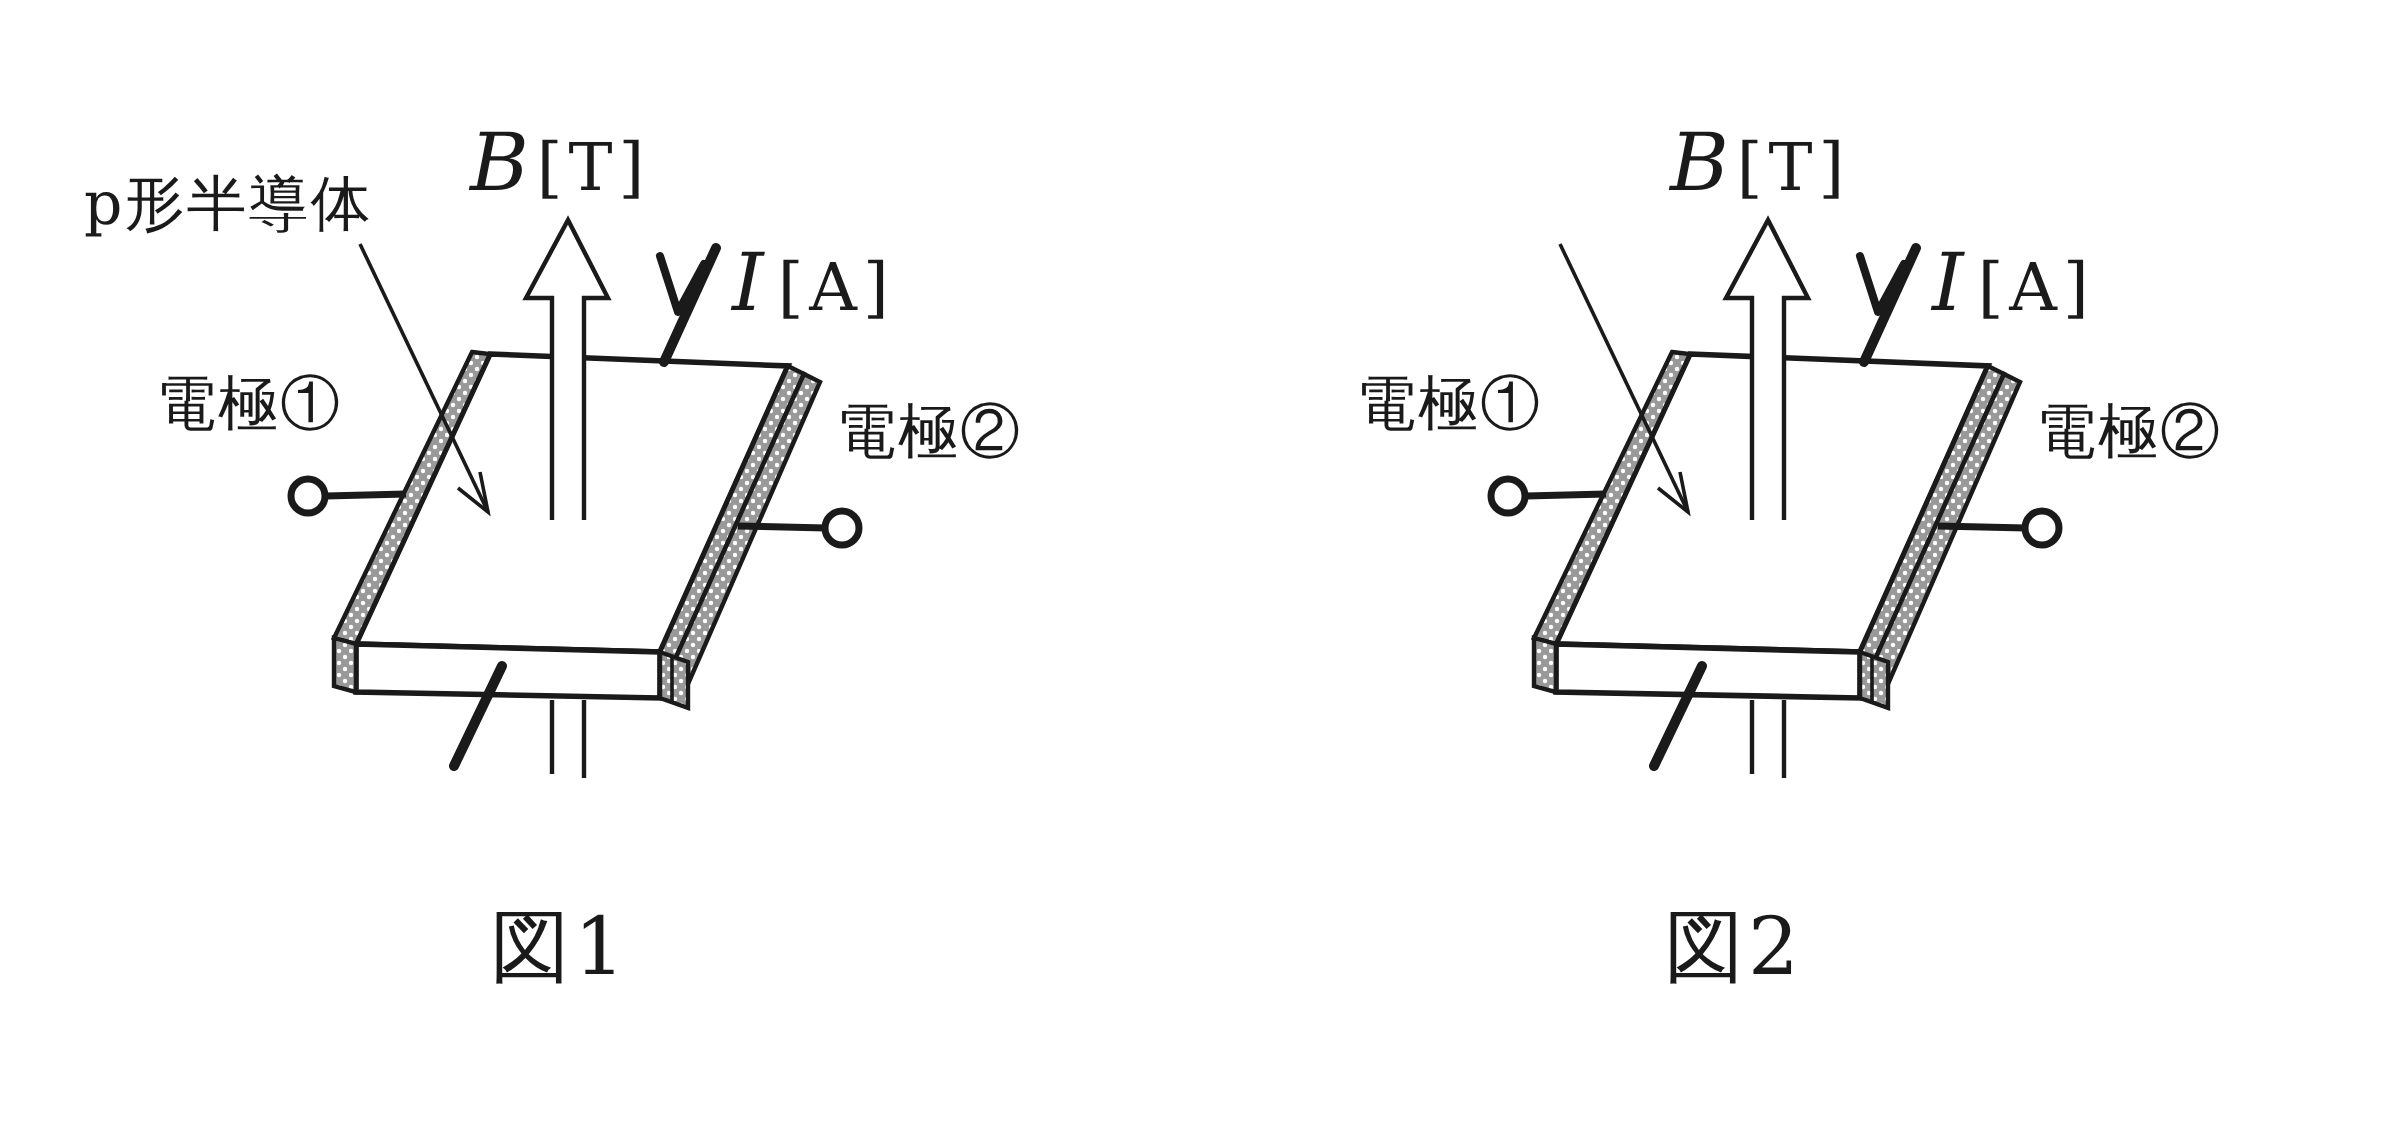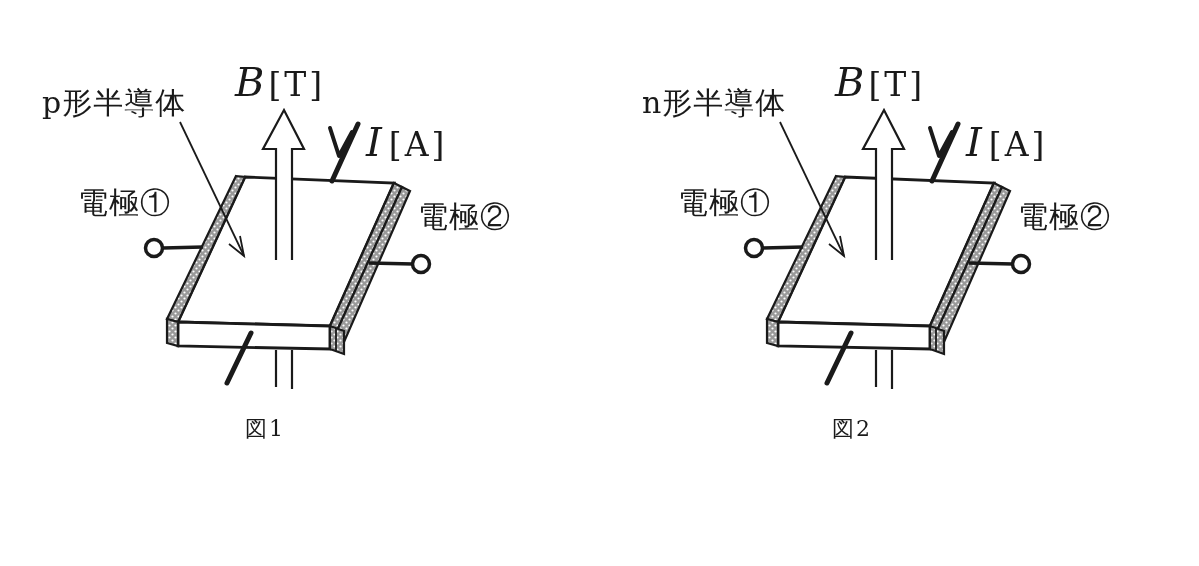--- a/index.html
+++ b/index.html
@@ -11,21 +11,21 @@
     font-family:"DejaVu Serif","Liberation Serif",serif;
     color:#1a1a1a;
   }
   .stage svg{position:absolute;left:0;top:0;}
   .lbl{position:absolute;white-space:nowrap;line-height:1;color:#1a1a1a;}
   .kanji{font-size:30px;letter-spacing:1px;text-align:right;}
   .eq{display:flex;align-items:baseline;}
   .var{font-style:italic;font-size:40px;font-family:"DejaVu Serif","Liberation Serif",serif;}
   .unit{font-size:33px;margin-left:4px;letter-spacing:3px;}
   .unit-i{margin-left:7px;}
-  .caption{font-size:22px;letter-spacing:2px;}
+  .caption{font-size:40px;letter-spacing:2px;margin-top:36px;}
   
   .f1-type{left:42px;top:88px;}
   .f1-b{left:235px;top:62px;}
   .f1-i{left:366px;top:122px;}
   .f1-e1{left:78px;top:188px;}
   .f1-e2{left:418px;top:202px;}
   .f1-cap{left:245px;top:418px;}
   
   .f2-type{left:642px;top:88px;}
   .f2-b{left:835px;top:62px;}
@@ -95,21 +95,20 @@
     <span class="unit">[T]</span>
   </div>
   <div class="lbl eq f1-i">
     <span class="var">I</span>
     <span class="unit unit-i">[A]</span>
   </div>
   <div class="lbl kanji f1-e1">電極①</div>
   <div class="lbl kanji f1-e2">電極②</div>
   <div class="lbl caption f1-cap">図1</div>
 
-  <div class="lbl kanji f2-type">n形半導体</div>
   <div class="lbl eq f2-b">
     <span class="var">B</span>
     <span class="unit">[T]</span>
   </div>
   <div class="lbl eq f2-i">
     <span class="var">I</span>
     <span class="unit unit-i">[A]</span>
   </div>
   <div class="lbl kanji f2-e1">電極①</div>
   <div class="lbl kanji f2-e2">電極②</div>

